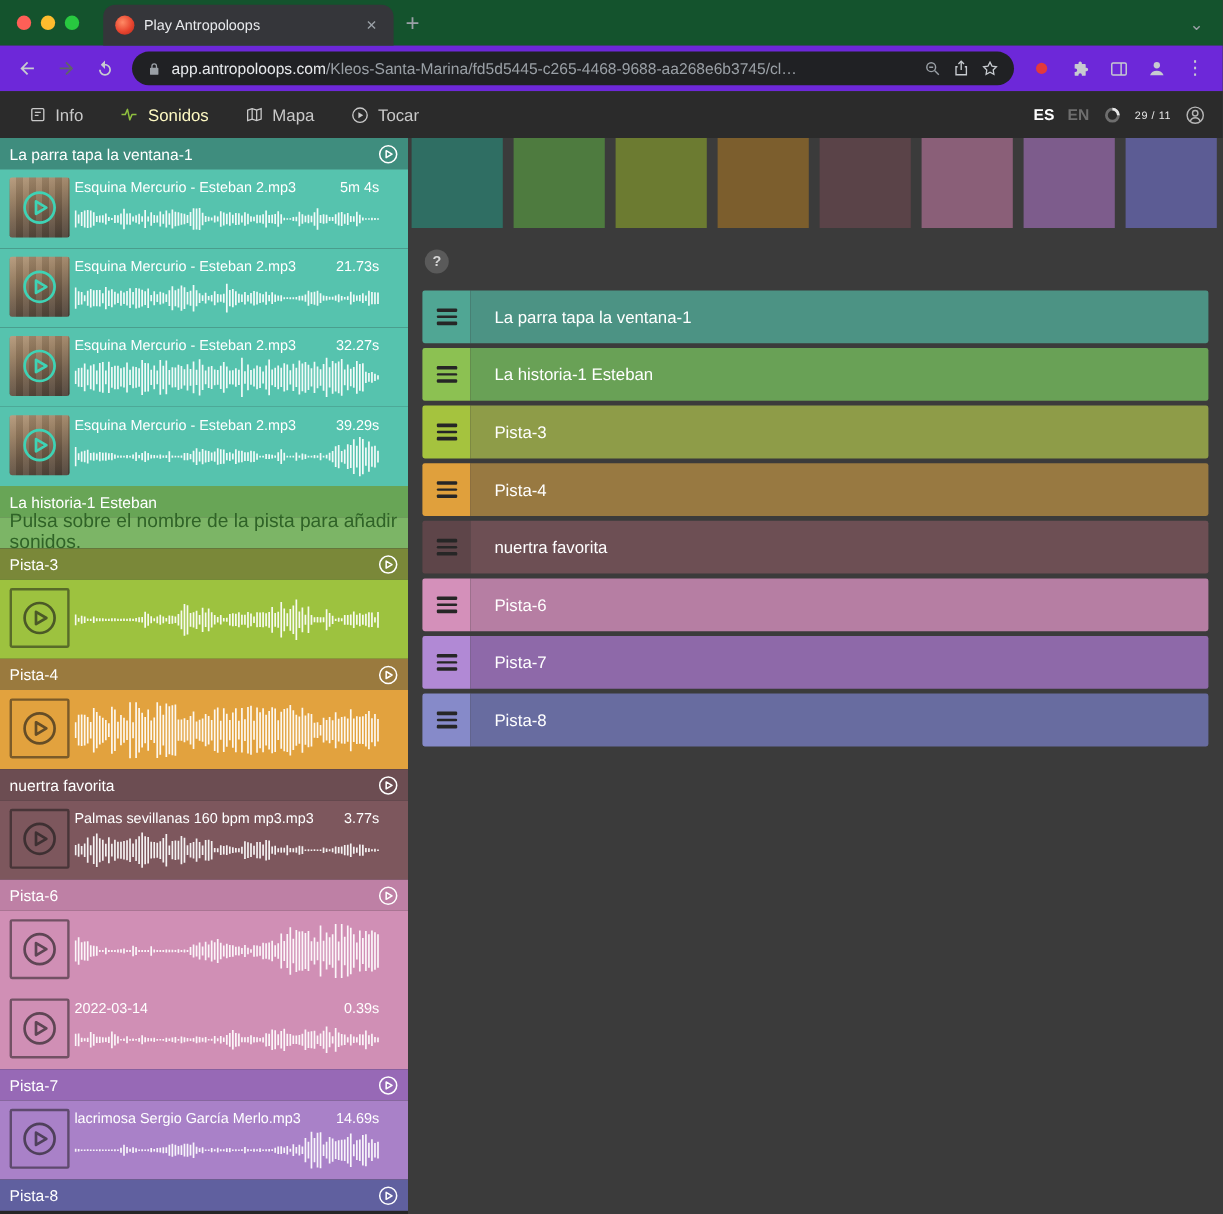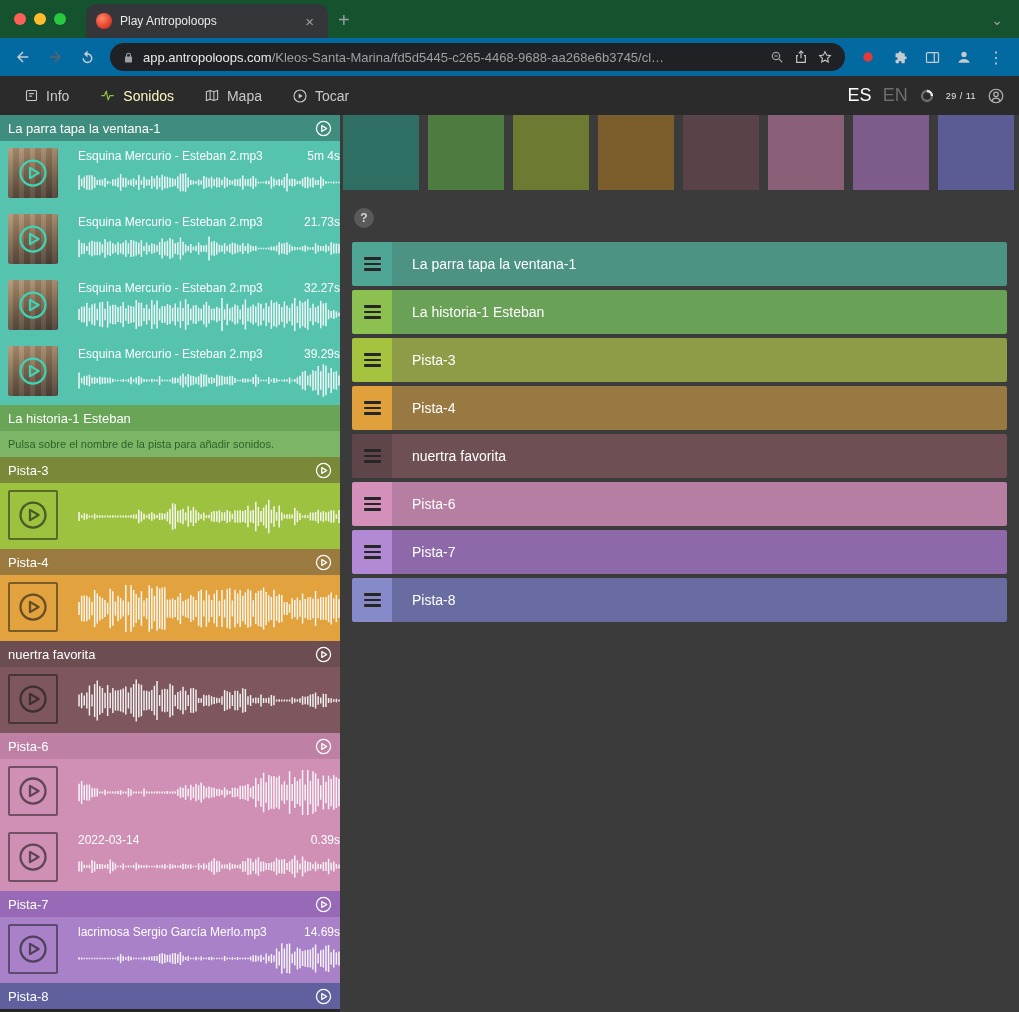--- a/index.html
+++ b/index.html
@@ -13,56 +13,56 @@
   .light.red{background:#ff5f57}.light.yellow{background:#febc2e}.light.green{background:#28c840}
   .tab{width:242px;height:34px;background:#35363a;border-radius:10px 10px 0 0;
     display:flex;align-items:center;gap:8px;padding:0 10px;margin-left:6px}
   .favicon{width:16px;height:16px;border-radius:50%;flex:0 0 auto;
     background:radial-gradient(circle at 38% 35%,#ff8a65 0%,#e8452f 55%,#b3271c 100%)}
   .tab-title{color:#e8eaed;font-size:12px;flex:1;white-space:nowrap;overflow:hidden}
   .tab-close{color:#9aa0a6;font-size:15px;line-height:1;padding:2px 4px;border-radius:4px}
   .newtab{color:#9aa0a6;font-size:20px;line-height:1;padding:4px 10px;margin-bottom:4px}
   .tab-chevron{margin-left:auto;color:#9aa0a6;font-size:14px;padding:0 16px 10px 0}
 
-  .toolbar{height:38px;background:#0369a1;display:flex;align-items:center;padding:0 8px;gap:2px}
+  .toolbar{height:38px;background:#6d28d9;display:flex;align-items:center;padding:0 8px;gap:2px}
   .tbi{width:30px;height:30px;display:flex;align-items:center;justify-content:center;border-radius:50%}
   .omnibox{flex:1;height:28px;background:#202124;border-radius:14px;display:flex;
     align-items:center;padding:0 12px;gap:8px;margin:0 6px;min-width:0}
   .url{font-size:13px;white-space:nowrap;overflow:hidden;flex:1;min-width:0}
   .url .host{color:#e8eaed}
   .url .path{color:#9aa0a6}
   .omni-ic{display:flex;align-items:center;flex:0 0 auto}
 
   
   .appheader{height:39px;background:#2b2b2b;display:flex;align-items:center}
   .breadcrumb{width:340px;height:39px;flex:0 0 auto;display:flex;align-items:center;gap:6px;
     padding:0 10px;color:#fff;font-size:13px;white-space:nowrap;overflow:hidden;
     background:linear-gradient(100deg,#8b6f54 0%,#a18463 22%,#77614c 45%,#94765a 62%,#5f4e3e 82%,#836a52 100%);
     box-shadow:inset 0 0 30px rgba(40,25,15,.55)}
   .breadcrumb .proj{font-weight:bold;text-shadow:0 1px 2px rgba(0,0,0,.6)}
   .breadcrumb .sep,.breadcrumb .ttl{text-shadow:0 1px 2px rgba(0,0,0,.6)}
   .appnav{display:flex;align-items:center;gap:30px;margin-left:24px}
   .nav-item{display:flex;align-items:center;gap:7px;color:#c9c9c9;font-size:14px;cursor:default}
   .nav-item.active{color:#fef9c3}
   .hdr-right{margin-left:auto;display:flex;align-items:center;gap:11px;padding-right:14px}
-  .lang{font-size:18px;color:#fff;font-weight:normal}
+  .lang{font-size:13px;color:#fff;font-weight:bold}
   .lang.dim{color:#6e6e6e}
   .counter{font-size:9px;color:#e8e8e8;letter-spacing:.5px}
   .icn{display:flex;align-items:center}
 
   
   .content{display:flex;height:897px}
   .sidebar{width:340px;flex:0 0 auto;background:#262626;overflow:hidden}
   .main{flex:1;min-width:0;background:#3b3b3b;overflow:hidden}
 
   
   .sec-head{height:26px;display:flex;align-items:center;justify-content:space-between;
     padding:0 8px;color:#fff;font-size:13px}
-  .sec-note{height:26px;display:flex;align-items:center;padding:0 8px;font-size:11px}
-  .clip{height:66px;display:flex;gap:20px;padding:7px 0 6px 8px}
+  .sec-note{height:26px;display:flex;align-items:center;padding:0 8px;font-size:16px}
+  .clip{height:66px;display:flex;gap:4px;padding:7px 24px 6px 8px}
   .thumb{width:50px;height:50px;flex:0 0 auto;position:relative;border-radius:2px;
     display:flex;align-items:center;justify-content:center}
   .thumb.photo{background:linear-gradient(165deg,#b49879 0%,#957b5e 30%,#715d49 62%,#4b4037 100%)}
   .thumb.photo::before{content:"";position:absolute;inset:0;border-radius:2px;
     background:repeating-linear-gradient(90deg,rgba(255,255,255,.06) 0 5px,rgba(0,0,0,.10) 5px 11px)}
   .thumb.photo .icn{position:relative;z-index:2}
   .thumb.btn{border:2px solid rgba(20,20,20,.5)}
   .clip-main{flex:1;min-width:0;display:flex;flex-direction:column}
   .clip-top{display:flex;justify-content:space-between;gap:8px;color:#fff;font-size:12px;line-height:16px}
   .clip-title{white-space:nowrap;overflow:hidden;text-overflow:ellipsis}
@@ -402,20 +402,24 @@
         <div class="clip" style="background: rgb(125, 87, 93);">
           <div class="thumb btn" style="background: rgb(125, 87, 93);">
             <span class="icn">
               <svg width="30" height="30" viewBox="0 0 24 24" fill="none" stroke="rgba(25,25,25,0.62)" stroke-width="1.8" stroke-linejoin="round">
                 <circle cx="12" cy="12" r="10"></circle>
                 <path d="M9.6 7.9l6.9 4.1-6.9 4.1z"></path>
               </svg>
             </span>
           </div>
           <div class="clip-main">
+            <div class="clip-top">
+              <span class="clip-title">Palmas sevillanas 160 bpm mp3.mp3</span>
+              <span class="clip-dur">3.77s</span>
+            </div>
             <div class="wave">
               <svg viewBox="0 0 252 34" preserveAspectRatio="none">
                 <path d="M1.0 13.1V20.9M3.5 12.0V22.0M6.0 13.8V20.2M8.5 11.8V22.2M11.0 7.3V26.7M13.5 13.2V20.8M16.0 6.4V27.6M18.5 4.2V29.8M21.0 7.8V26.2M23.5 9.0V25.0M26.0 12.1V21.9M28.5 7.0V27.0M31.0 12.1V21.9M33.5 9.0V25.0M36.0 10.6V23.4M38.5 10.5V23.5M41.0 9.9V24.1M43.5 9.3V24.7M46.0 8.0V26.0M48.5 11.8V22.2M51.0 8.7V25.3M53.5 6.4V27.6M56.0 3.5V30.5M58.5 6.3V27.7M61.0 6.9V27.1M63.5 10.6V23.4M66.0 10.8V23.2M68.5 11.3V22.7M71.0 10.2V23.8M73.5 7.6V26.4M76.0 4.5V29.5M78.5 13.4V20.6M81.0 10.0V24.0M83.5 9.5V24.5M86.0 9.8V24.2M88.5 6.2V27.8M91.0 7.4V26.6M93.5 13.3V20.7M96.0 11.5V22.5M98.5 10.7V23.3M101.0 8.1V25.9M103.5 10.8V23.2M106.0 13.4V20.6M108.5 9.2V24.8M111.0 9.0V25.0M113.5 9.9V24.1M116.0 15.4V18.6M118.5 15.5V18.5M121.0 13.3V20.7M123.5 13.8V20.2M126.0 13.3V20.7M128.5 14.2V19.8M131.0 14.8V19.2M133.5 15.3V18.7M136.0 15.5V18.5M138.5 14.3V19.7M141.0 10.2V23.8M143.5 11.0V23.0M146.0 11.7V22.3M148.5 13.5V20.5M151.0 10.8V23.2M153.5 10.7V23.3M156.0 12.7V21.3M158.5 9.1V24.9M161.0 9.6V24.4M163.5 14.2V19.8M166.0 13.5V20.5M168.5 15.5V18.5M171.0 15.0V19.0M173.5 15.2V18.8M176.0 13.2V20.8M178.5 15.4V18.6M181.0 15.5V18.5M183.5 15.0V19.0M186.0 13.5V20.5M188.5 14.0V20.0M191.0 16.4V17.6M193.5 16.2V17.8M196.0 16.4V17.6M198.5 16.3V17.7M201.0 16.4V17.6M203.5 16.4V17.6M206.0 14.9V19.1M208.5 15.7V18.3M211.0 16.2V17.8M213.5 15.5V18.5M216.0 14.2V19.8M218.5 14.6V19.4M221.0 14.2V19.8M223.5 13.1V20.9M226.0 12.9V21.1M228.5 11.8V22.2M231.0 14.3V19.7M233.5 15.0V19.0M236.0 12.7V21.3M238.5 12.8V21.2M241.0 15.4V18.6M243.5 15.6V18.4M246.0 16.2V17.8M248.5 15.8V18.2M251.0 16.4V17.6" stroke="rgba(255,255,255,0.92)" stroke-width="1.4" fill="none"></path>
               </svg>
             </div>
           </div>
         </div>
       </div>
       <div class="sec">
         <div class="sec-head" style="background: rgb(190, 128, 165);">

